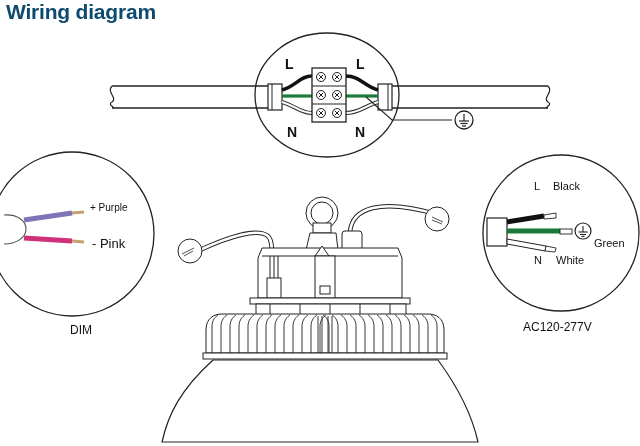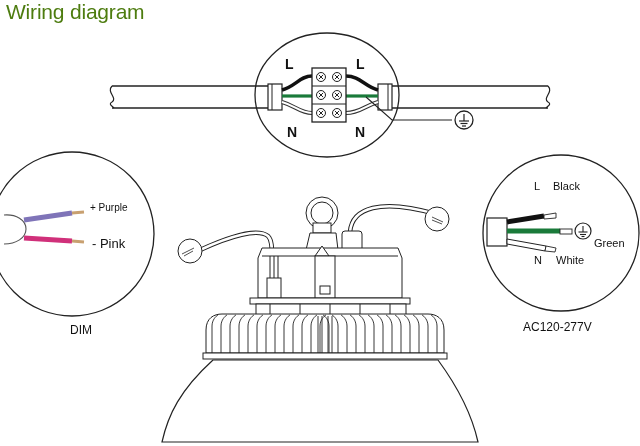--- a/index.html
+++ b/index.html
@@ -1,17 +1,17 @@
 <!DOCTYPE html>
 <html><head>
 <meta charset="utf-8">
 <style>
   html, body { margin:0; padding:0; background:#ffffff; }
   body { width:640px; height:446px; position:relative; overflow:hidden; font-family:"Liberation Sans", sans-serif; }
-  #title { position:absolute; left:6px; top:0px; font-size:21px; font-weight:normal; color:#4d7c0f; letter-spacing:-0.2px; }
+  #title { position:absolute; left:6px; top:0px; font-size:21px; font-weight:bold; color:#0c4a6e; letter-spacing:-0.2px; }
   svg { position:absolute; left:0; top:0; }
   .lbl { font-family:"Liberation Sans", sans-serif; fill:#111; }
   .bold { font-weight:bold; }
 </style>
 </head>
 <body>
 
 <div id="title">Wiring diagram</div>
 
 <svg width="640" height="446" viewBox="0 0 640 446">

